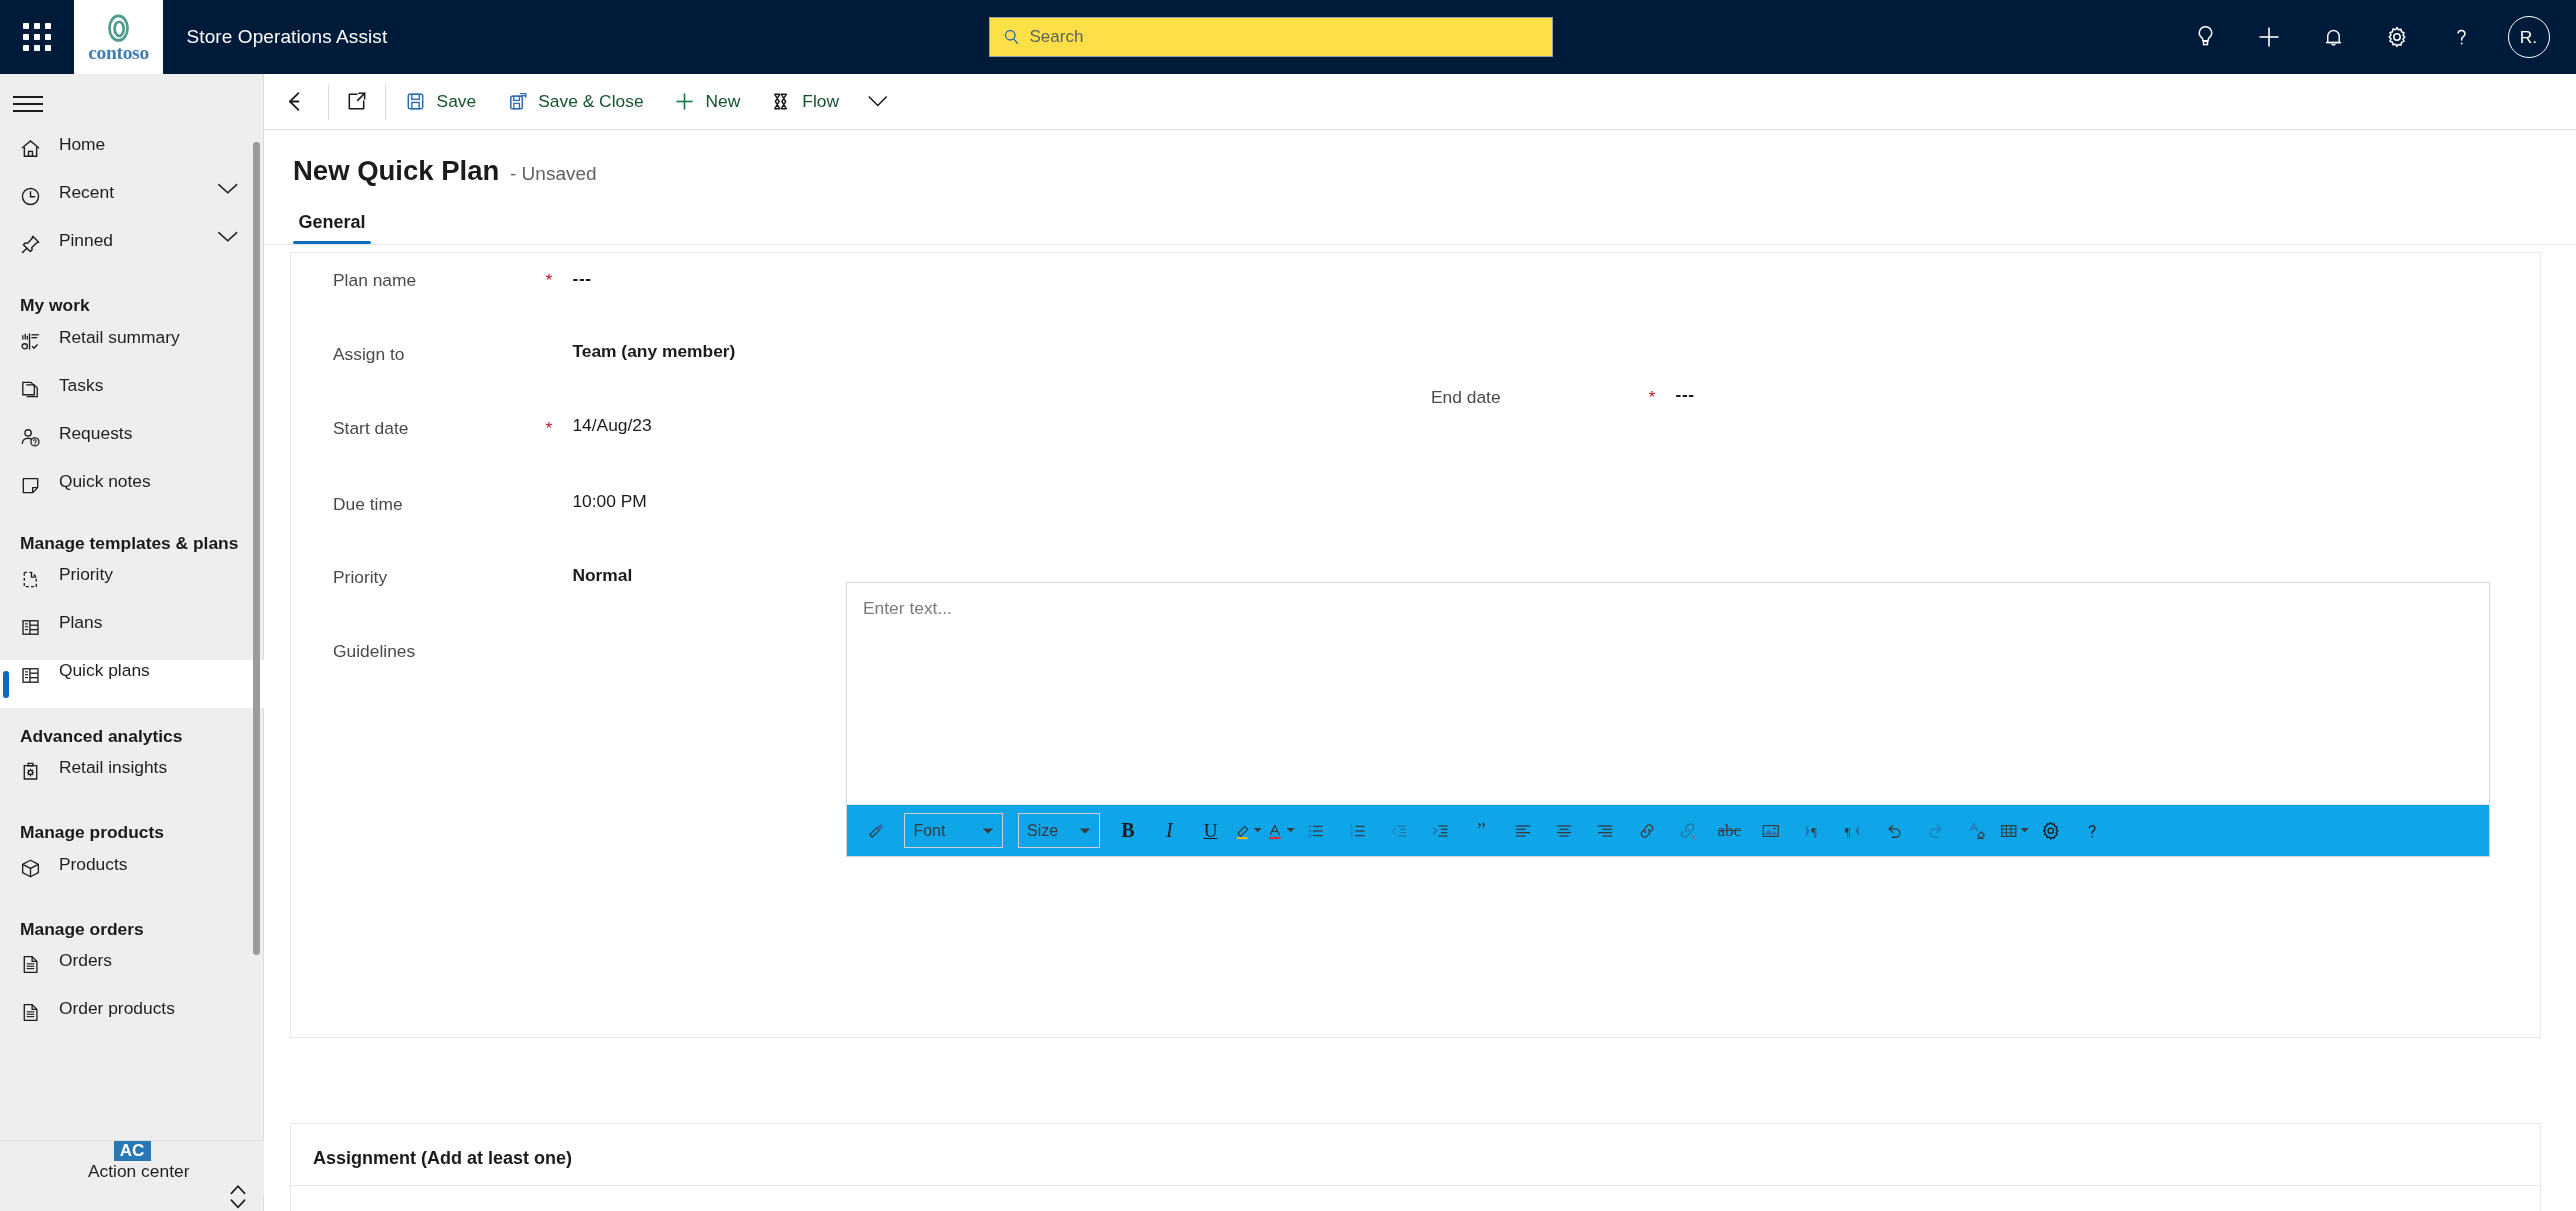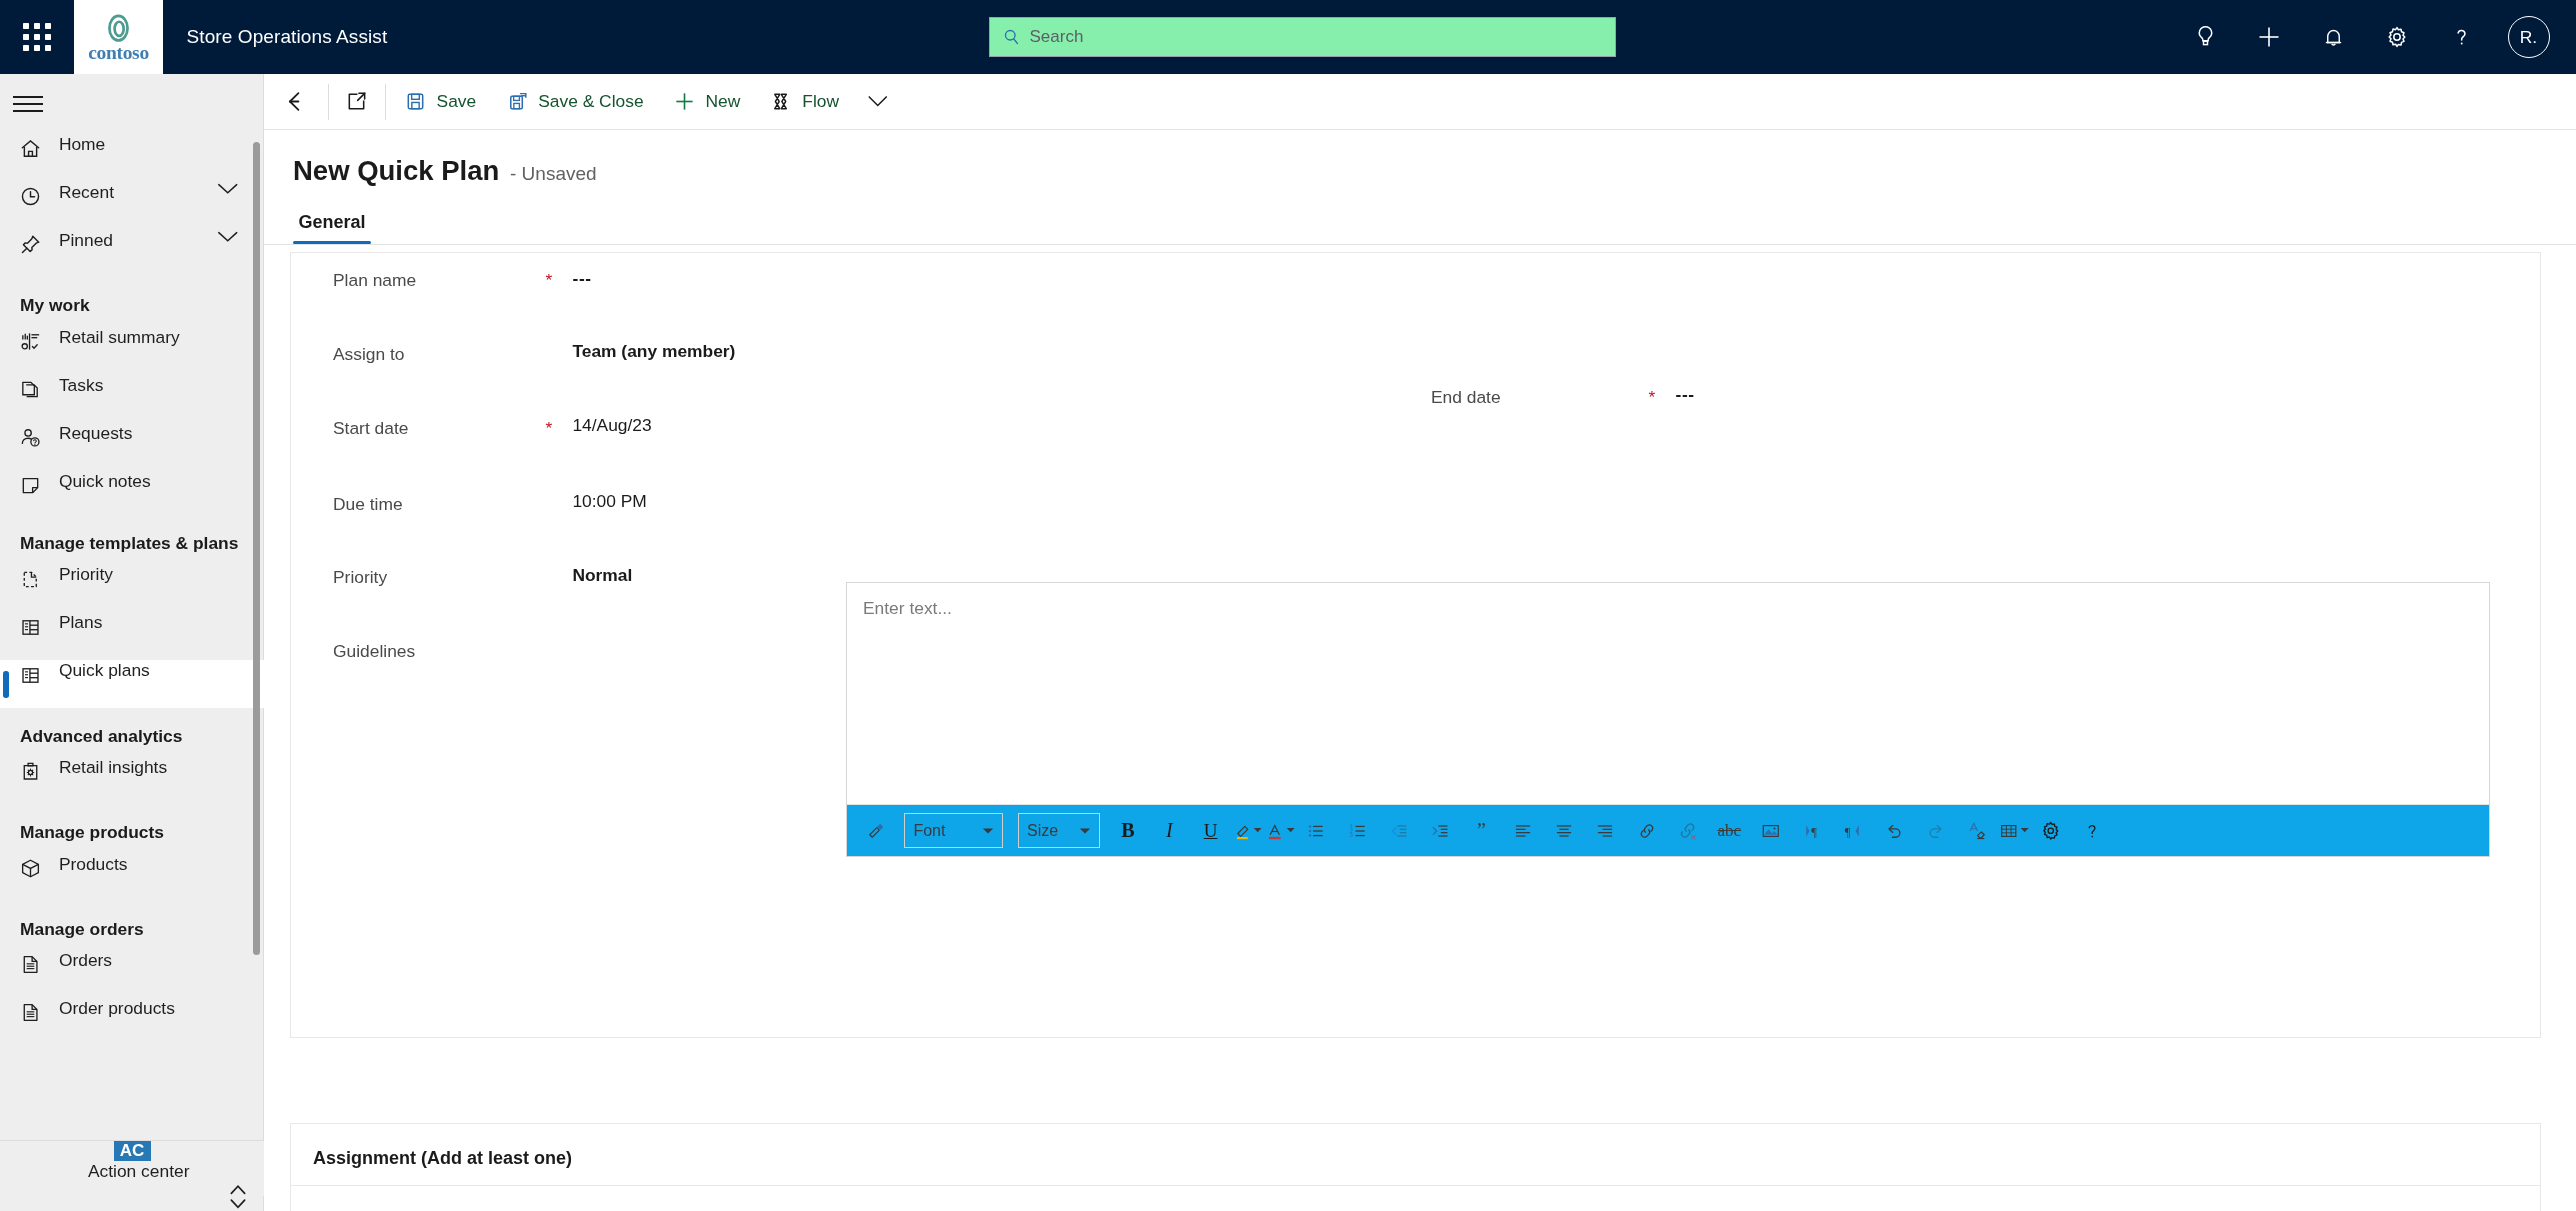--- a/index.html
+++ b/index.html
@@ -44,22 +44,22 @@
     font-size: 19.5px; font-weight: 700; color: #3f7fb4;
     letter-spacing: -0.3px; line-height: 1; margin-top: -1.3px;
   }
   .app-title {
     color: #ffffff; font-size: 19px; font-weight: 400;
     margin-left: 23.5px; letter-spacing: 0.1px;
   }
 
   .search-wrap {
     position: absolute; left: 989px; top: 17px;
-    width: 627px; height: 40px;
-    background: #86efac;
+    width: 564px; height: 40px;
+    background: #fde047;
     border: 0.7px solid #9aa0ab;
     display: flex; align-items: center; padding: 0 13.4px;
     cursor: text;
   }
   .search-ico { width: 17.4px; height: 17.4px; flex: 0 0 auto; }
   .search-ph { color: #5b5f66; font-size: 17px; margin-left: 8.7px; }
 
   .topright {
     position: absolute; right: 12px; top: 0;
     height: 74px; display: flex; align-items: center;

